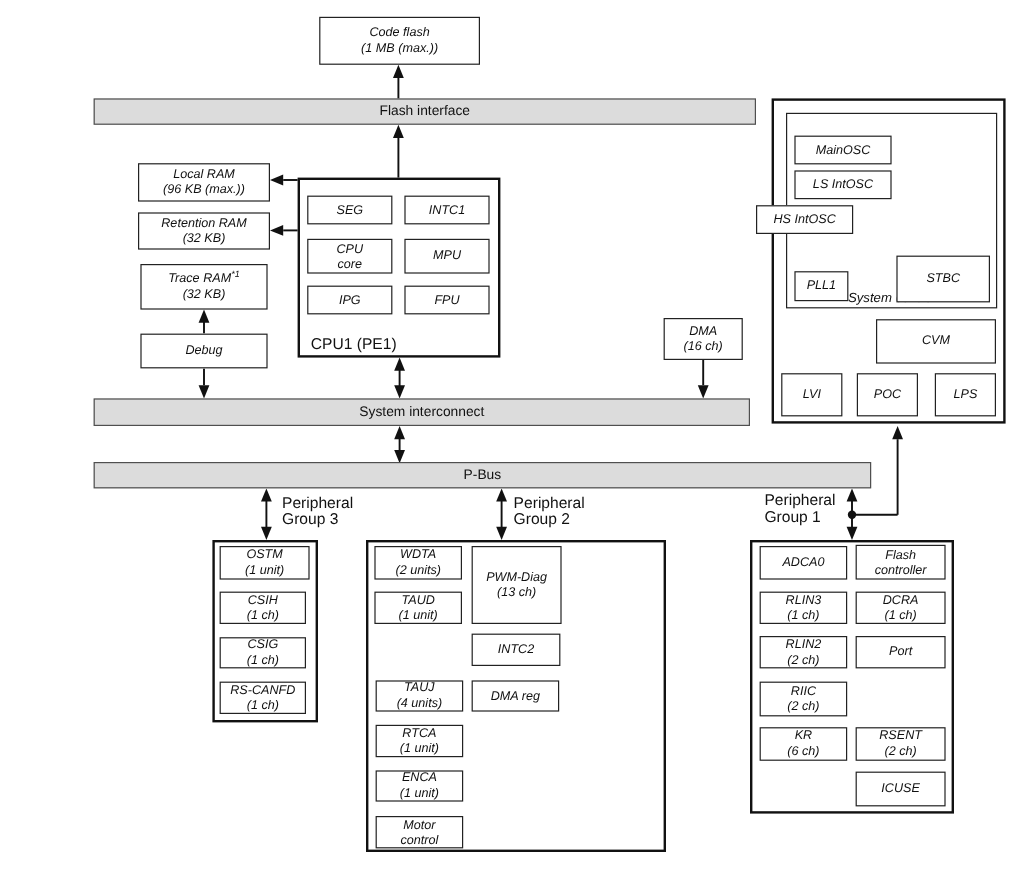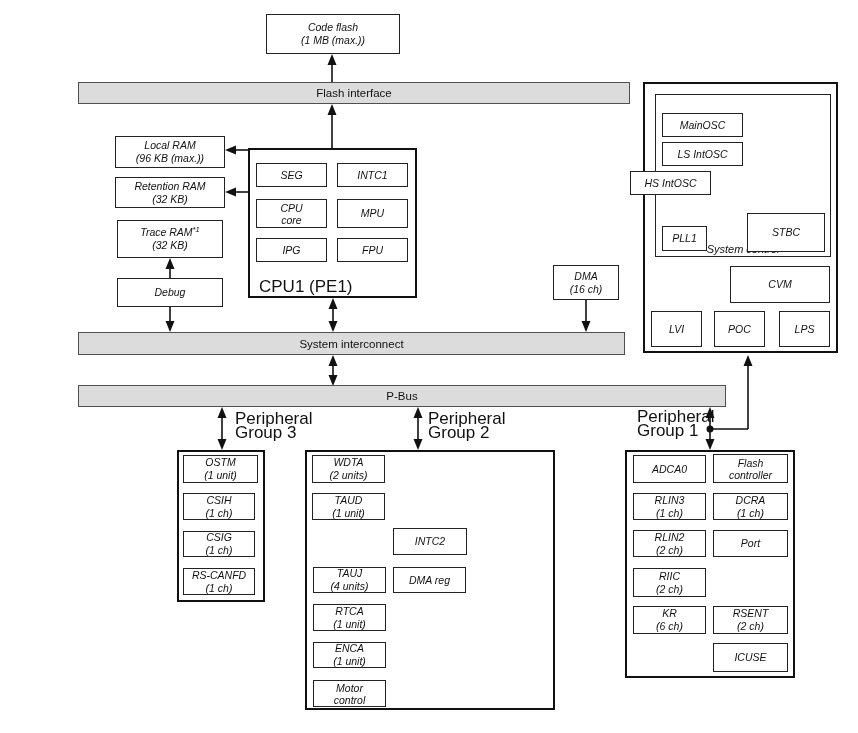--- a/index.html
+++ b/index.html
@@ -6,21 +6,21 @@
   #diagram{position:relative;width:858px;height:733px;background:#fff;
            font-family:"Liberation Sans",sans-serif;color:#111;overflow:hidden;}
   #connectors{position:absolute;left:0;top:0;pointer-events:none;}
   .bar{position:absolute;background:#dcdcdc;border:1.5px solid #4f4f4f;box-sizing:border-box;
        display:flex;align-items:center;justify-content:center;font-size:11.5px;}
   .box{position:absolute;background:#fff;border:1.3px solid #222;box-sizing:border-box;
        display:flex;flex-direction:column;align-items:center;justify-content:center;
        text-align:center;font-size:10.5px;line-height:13px;font-style:italic;}
   .outer{position:absolute;background:transparent;border:2px solid #111;box-sizing:border-box;}
   .titlebox{justify-content:flex-end;padding-top:18px;font-size:11px;}
-  .lbl{position:absolute;font-size:17px;line-height:14px;white-space:nowrap;}
+  .lbl{position:absolute;font-size:13px;line-height:14px;white-space:nowrap;}
   sup{font-size:7.5px;line-height:0;}
 </style>
 </head>
 <body>
 
 <div id="diagram">
 
   <svg id="connectors" width="858" height="733">
     <g stroke="#111" stroke-width="1.6" fill="#111">
 
@@ -222,20 +222,24 @@
   </div>
 
   <div class="box" style="left:312px;top:455px;width:73px;height:28px">
     <span>WDTA</span>
     <span>(2 units)</span>
   </div>
   <div class="box" style="left:312px;top:493px;width:73px;height:27px">
     <span>TAUD</span>
     <span>(1 unit)</span>
   </div>
+  <div class="box" style="left:393px;top:455px;width:75px;height:65px">
+    <span>PWM-Diag</span>
+    <span>(13 ch)</span>
+  </div>
   <div class="box" style="left:393px;top:528px;width:74px;height:27px">
     <span>INTC2</span>
   </div>
   <div class="box" style="left:313px;top:567px;width:73px;height:26px">
     <span>TAUJ</span>
     <span>(4 units)</span>
   </div>
   <div class="box" style="left:393px;top:567px;width:73px;height:26px">
     <span>DMA reg</span>
   </div>

